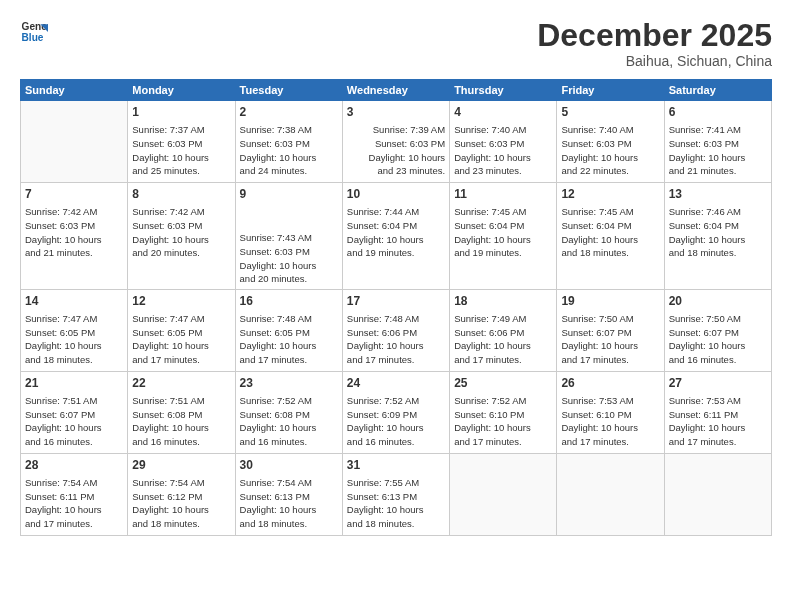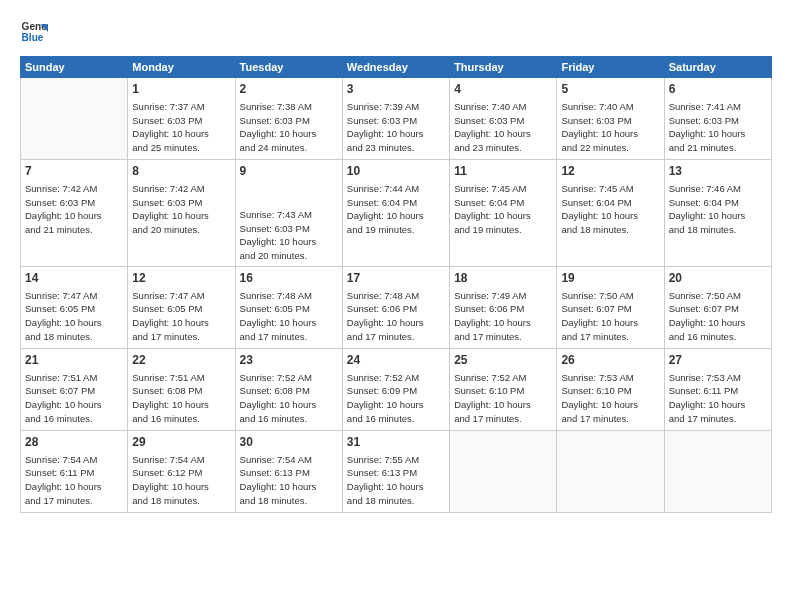--- a/index.html
+++ b/index.html
@@ -88,20 +88,24 @@
 
 <div class="page">
   <div class="header">
     <div class="logo">
       <svg class="logo-icon" viewBox="0 0 36 36">
         <text x="2" y="16" font-size="13" font-weight="bold" fill="#333" font-family="Arial">General</text>
         <text x="2" y="30" font-size="13" font-weight="bold" fill="#1a6bb5" font-family="Arial">Blue</text>
         <polygon points="26,8 36,8 36,18" fill="#2a6db5"></polygon>
       </svg>
     </div>
+    <div class="title-block">
+      <div class="calendar-title">December 2025</div>
+      <div class="calendar-subtitle">Baihua, Sichuan, China</div>
+    </div>
   </div>
 
   <table>
     <thead>
       <tr>
       <th>Sunday</th>
           <th>Monday</th>
           <th>Tuesday</th>
           <th>Wednesday</th>
           <th>Thursday</th>
@@ -121,21 +125,21 @@
           </td>
           <td>
             <span class="day-number">2</span>
             <div class="day-info" style="white-space: pre-line;">Sunrise: 7:38 AM
 Sunset: 6:03 PM
 Daylight: 10 hours
 and 24 minutes.</div>
           </td>
           <td>
             <span class="day-number">3</span>
-            <div class="day-info" style="white-space: pre-line;">Sunrise: 7:39 AM
+            <div class="day-info" style="white-space: pre-line; text-align: right;">Sunrise: 7:39 AM
 Sunset: 6:03 PM
 Daylight: 10 hours
 and 23 minutes.</div>
           </td>
           <td>
             <span class="day-number">4</span>
             <div class="day-info" style="white-space: pre-line;">Sunrise: 7:40 AM
 Sunset: 6:03 PM
 Daylight: 10 hours
 and 23 minutes.</div>

